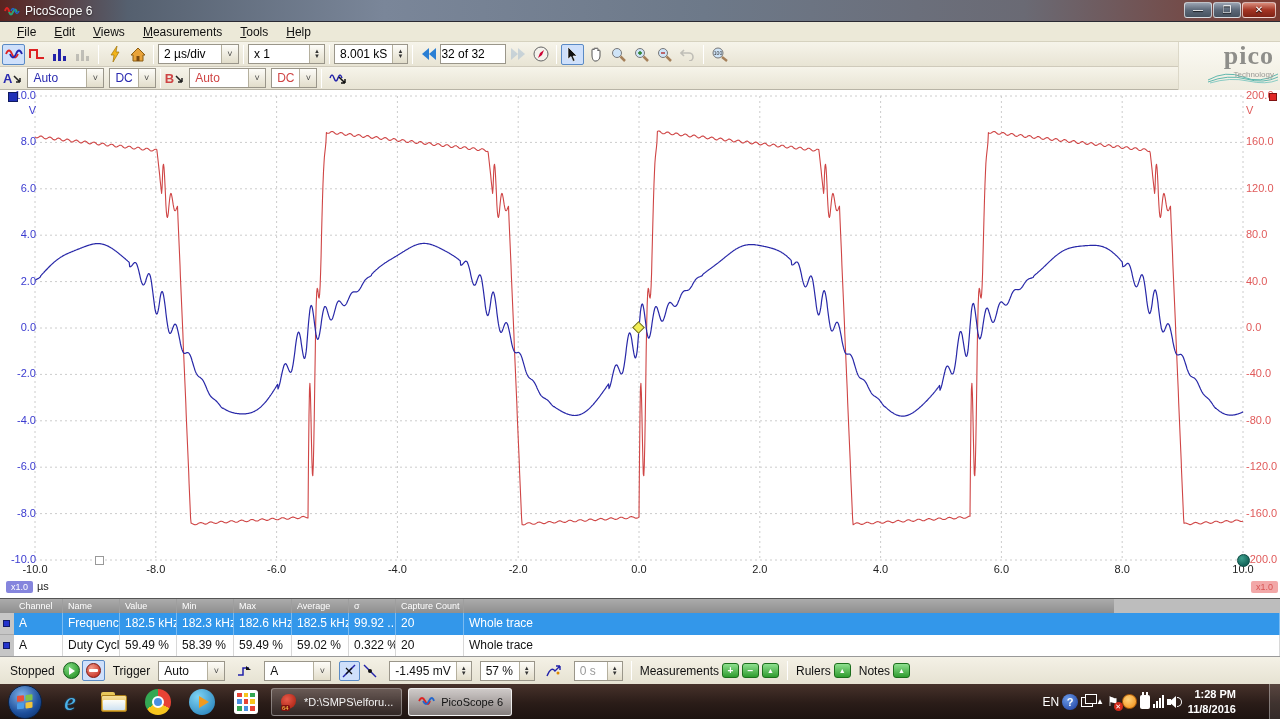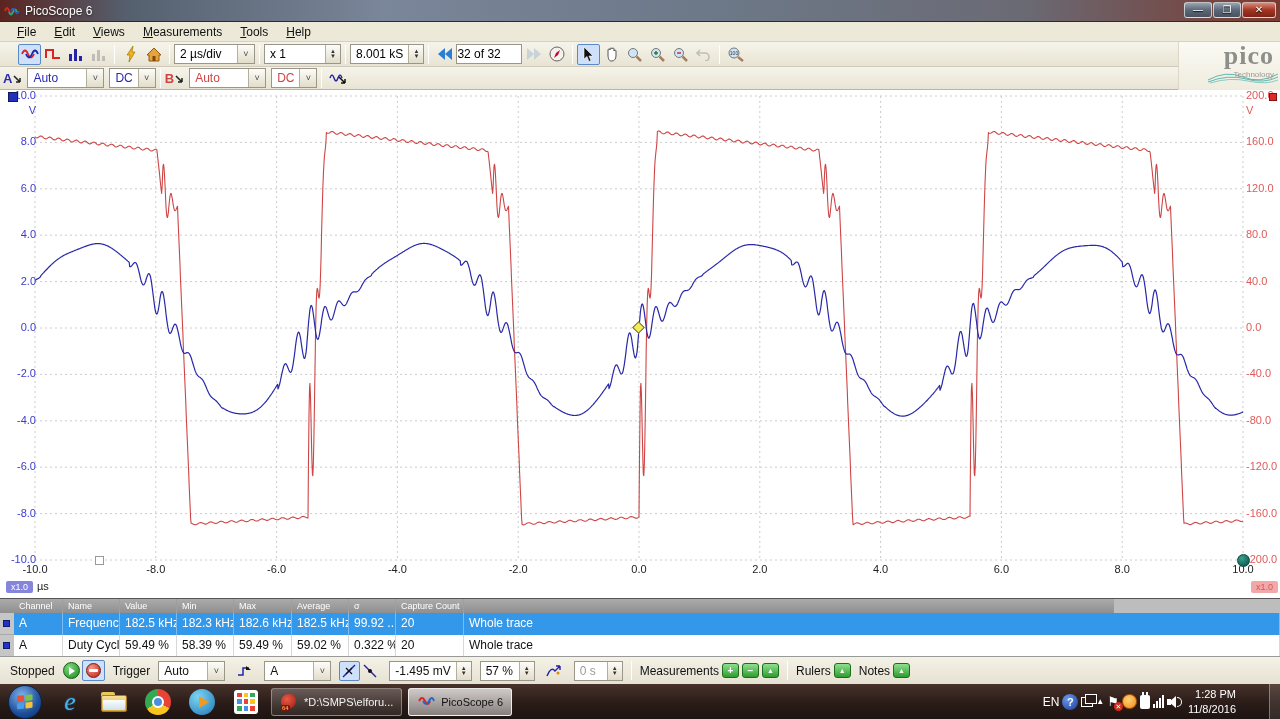--- a/index.html
+++ b/index.html
@@ -19,21 +19,21 @@
   .winbtn.close { background:linear-gradient(#d98d7c,#a43423 50%,#7e2316); width:34px; }
 
   
   .menubar { position:absolute; left:0; top:22px; width:1280px; height:20px; background:#ece9d8;
     border-bottom:1px solid #d6d2bf; display:flex; align-items:center; padding-left:8px; }
   .menu-item { padding:2px 9px; color:#111; }
   .menu-item u { text-decoration:underline; }
 
   
   .toolbar1 { position:absolute; left:0; top:42px; width:1280px; height:25px; background:linear-gradient(#f6f4ea,#e8e4d4);
-    border-bottom:1px solid #cfcabb; display:flex; align-items:center; padding-left:18px; }
+    border-bottom:1px solid #cfcabb; display:flex; align-items:center; padding-left:2px; }
   .toolbar2 { position:absolute; left:0; top:67px; width:1280px; height:23px; background:linear-gradient(#f6f4ea,#e8e4d4);
     border-bottom:1px solid #b8b4a6; display:flex; align-items:center; padding-left:3px; }
   .tbtn { width:23px; height:21px; border:1px solid transparent; border-radius:2px; display:flex;
     align-items:center; justify-content:center; }
   .tbtn.sel { background:#cfe0fb; border-color:#5a8ac5; }
   .tbtn.dis { opacity:.45; }
   .vsep { width:1px; height:19px; background:#bdb9a9; border-right:1px solid #fff; margin:0 4px; }
   .dd { display:flex; height:20px; border:1px solid #9a968a; background:#fff; align-items:center; }
   .dd .dd-val { padding:0 5px; min-width:46px; }
   .dd .dd-arrow { width:17px; height:100%; background:linear-gradient(#fdfcf8,#e2ddca); border-left:1px solid #b5b09e;
@@ -106,21 +106,21 @@
     background:radial-gradient(circle at 40% 30%, #7fb2e8, #1d4f9c 60%, #0b2b5e); border:1px solid #0a2348;
     display:flex; align-items:center; justify-content:center; }
   .qicon { width:30px; height:30px; margin:0 7px; display:flex; align-items:center; justify-content:center; }
   .taskbtn { height:28px; margin:0 3px; padding:0 8px; display:flex; align-items:center; gap:6px; border-radius:3px;
     background:linear-gradient(rgba(255,255,255,.22),rgba(255,255,255,.08)); border:1px solid rgba(255,255,255,.35);
     color:#f2f2f2; font-size:11px; max-width:150px; }
   .taskbtn .tlabel { overflow:hidden; white-space:nowrap; text-overflow:ellipsis; }
   .taskbtn.active { background:linear-gradient(rgba(255,255,255,.75),rgba(255,255,255,.45)); color:#111; border-color:rgba(255,255,255,.8); }
   .tray { position:absolute; right:44px; top:684px; height:35px; display:flex; align-items:center; gap:3px; color:#fff; }
   .tray-icon { display:flex; align-items:center; justify-content:center; }
-  .clock { text-align:right; font-size:11px; line-height:1.35; margin-left:4px; }
+  .clock { text-align:right; font-size:11px; line-height:1.35; margin-left:4px;font-weight:bold; }
   .showdesk { position:absolute; right:0; top:684px; width:11px; height:35px; background:rgba(255,255,255,.10);
     border-left:1px solid rgba(255,255,255,.35); }
   .bars { display:flex; align-items:flex-end; gap:1px; }
   .bars i { width:2px; background:#fff; display:block; }
   .spk { position:relative; width:14px; height:12px; }
   .spk .sq { position:absolute; left:0; top:3px; width:4px; height:6px; background:#fff; }
   .spk .tr { position:absolute; left:2px; top:0; width:0; height:0; border-right:7px solid #fff; border-top:6px solid transparent; border-bottom:6px solid transparent; }
   .spk .wv { position:absolute; left:10px; top:1px; width:5px; height:10px; border:1px solid #fff; border-left:none; border-radius:0 6px 6px 0; }
 </style>
 </head>

